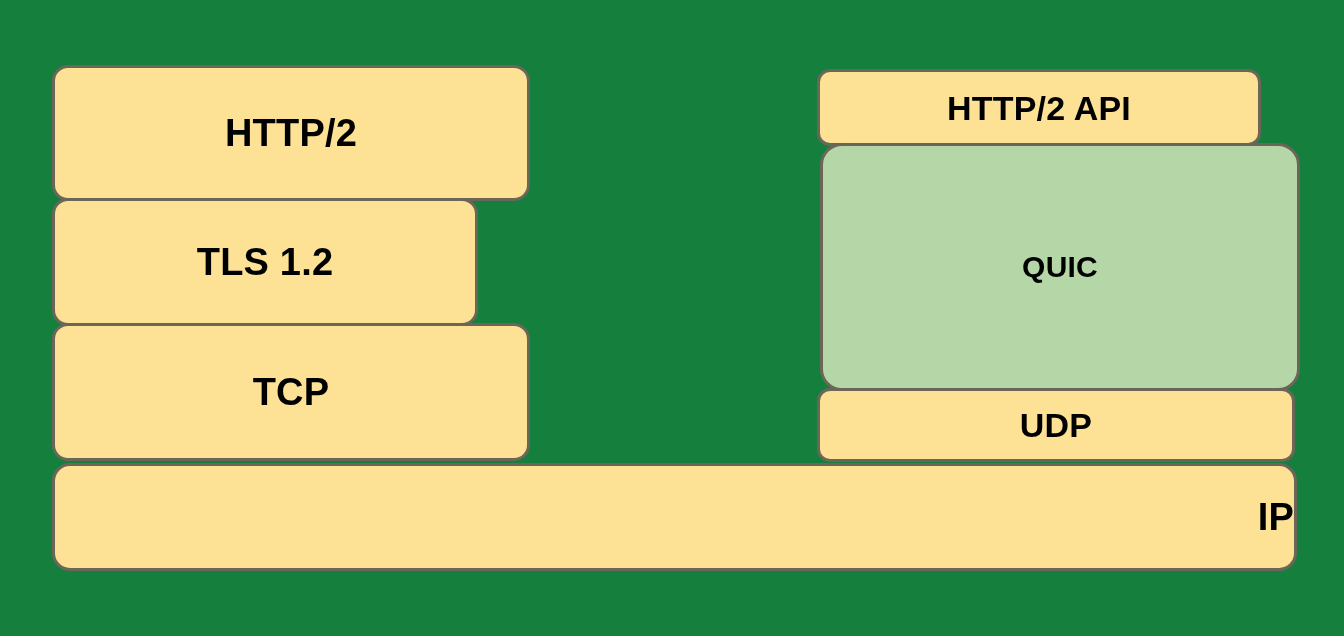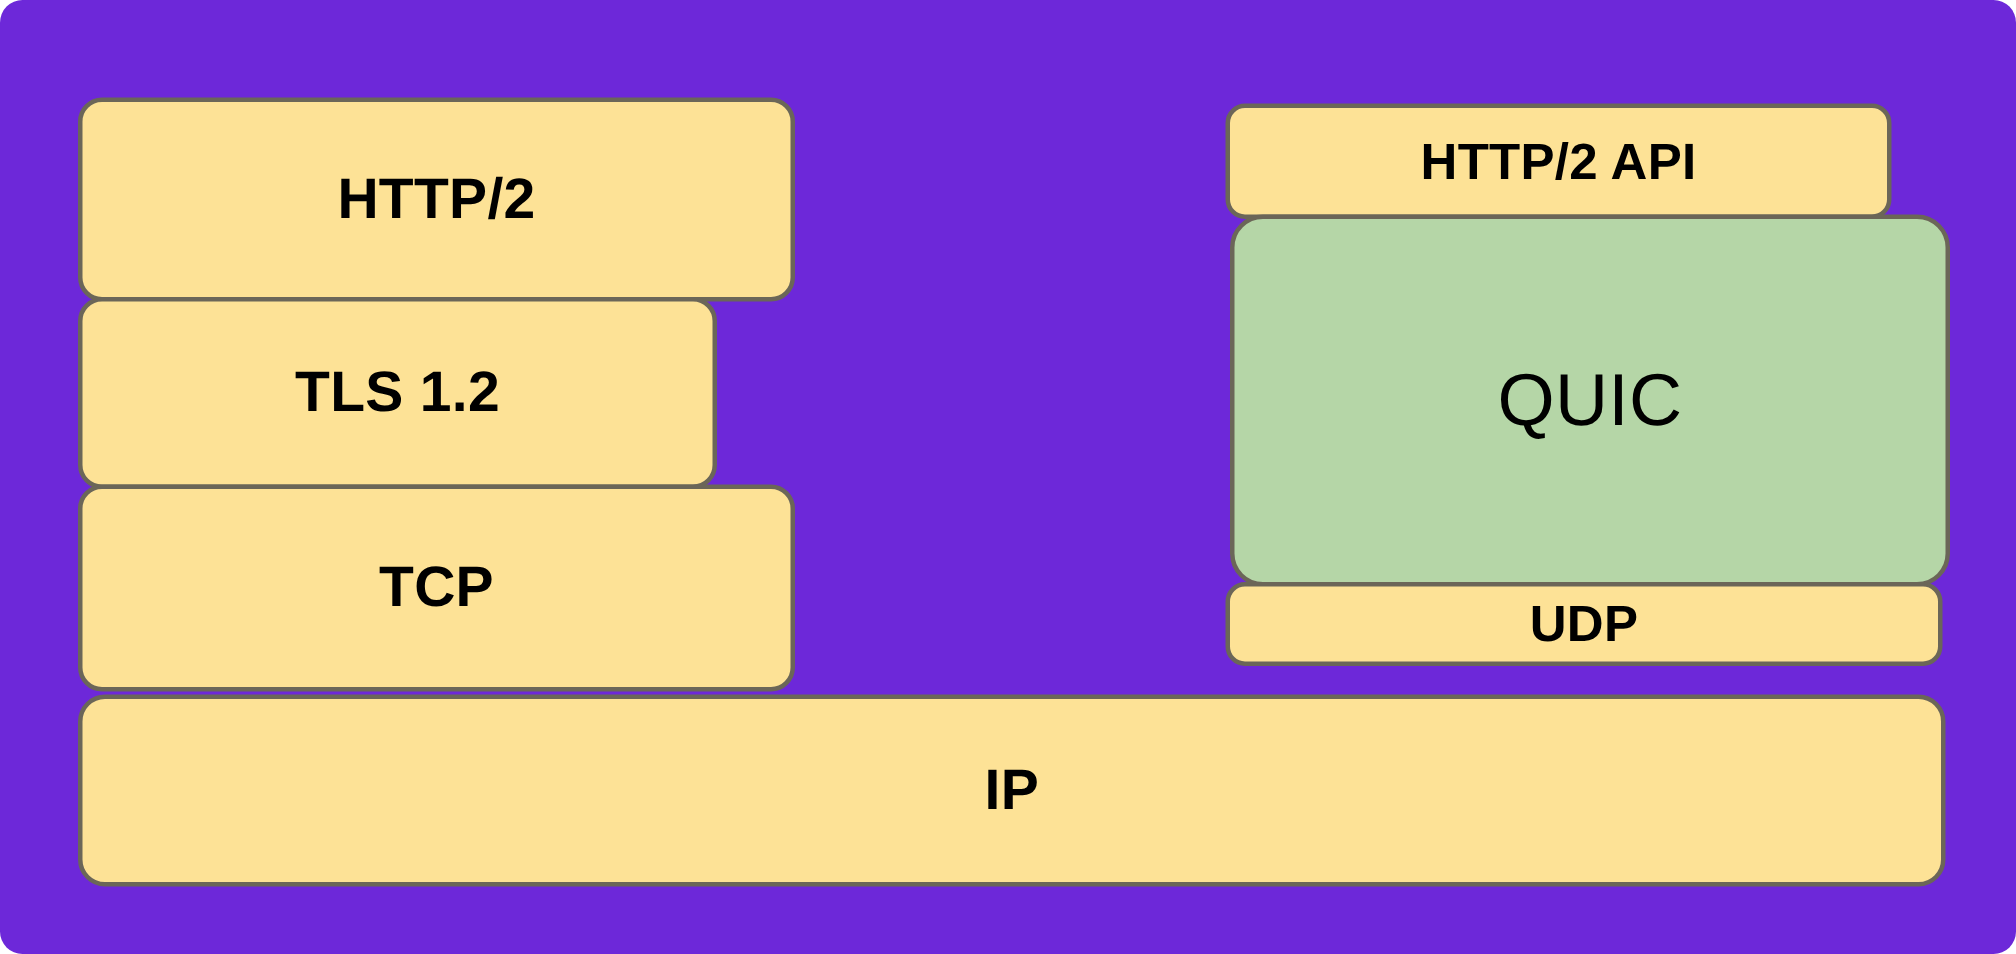--- a/index.html
+++ b/index.html
@@ -7,23 +7,22 @@
     padding: 0;
     background: #ffffff;
   }
   body {
     font-family: "Liberation Sans", "DejaVu Sans", sans-serif;
   }
   #diagram-canvas {
     position: relative;
     width: 1344px;
     height: 636px;
-    background: #6d28d9;
+    background: #15803d;
     overflow: hidden;
-    border-radius: 15px;
   }
   .proto-box {
     position: absolute;
     box-sizing: border-box;
     border: 3px solid #6b6658;
     border-radius: 16px;
     display: flex;
     align-items: center;
     justify-content: center;
     color: #000000;
@@ -41,25 +40,25 @@
     white-space: nowrap;
   }
 
   
   #box-http2      { left: 52px;  top: 65px;  width: 478px; height: 136px; font-size: 38px; }
   #box-tls        { left: 52px;  top: 198px; width: 426px; height: 128px; font-size: 38px; }
   #box-tcp        { left: 52px;  top: 323px; width: 478px; height: 138px; font-size: 38px; }
 
   
   #box-http2-api  { left: 817px; top: 69px;  width: 444px; height: 77px;  font-size: 34px; border-radius: 13px; }
-  #box-quic       { left: 820px; top: 143px; width: 480px; height: 248px; font-size: 49px; font-weight: normal; border-radius: 22px; }
-  #box-udp        { left: 817px; top: 388px; width: 478px; height: 56px;  font-size: 34px; border-radius: 13px; }
+  #box-quic       { left: 820px; top: 143px; width: 480px; height: 248px; font-size: 30px; font-weight: bold; border-radius: 22px; }
+  #box-udp        { left: 817px; top: 388px; width: 478px; height: 74px;  font-size: 34px; border-radius: 13px; }
 
   
-  #box-ip         { left: 52px;  top: 463px; width: 1245px; height: 128px; font-size: 38px; border-radius: 18px; }
+  #box-ip         { left: 52px;  top: 463px; width: 1245px; height: 108px; font-size: 38px; border-radius: 18px; justify-content: flex-end; }
 </style>
 </head>
 <body>
 
 <div id="diagram-canvas">
 
   <div class="proto-box fill-yellow" id="box-http2">
     <span class="box-label">HTTP/2</span>
   </div>
 

